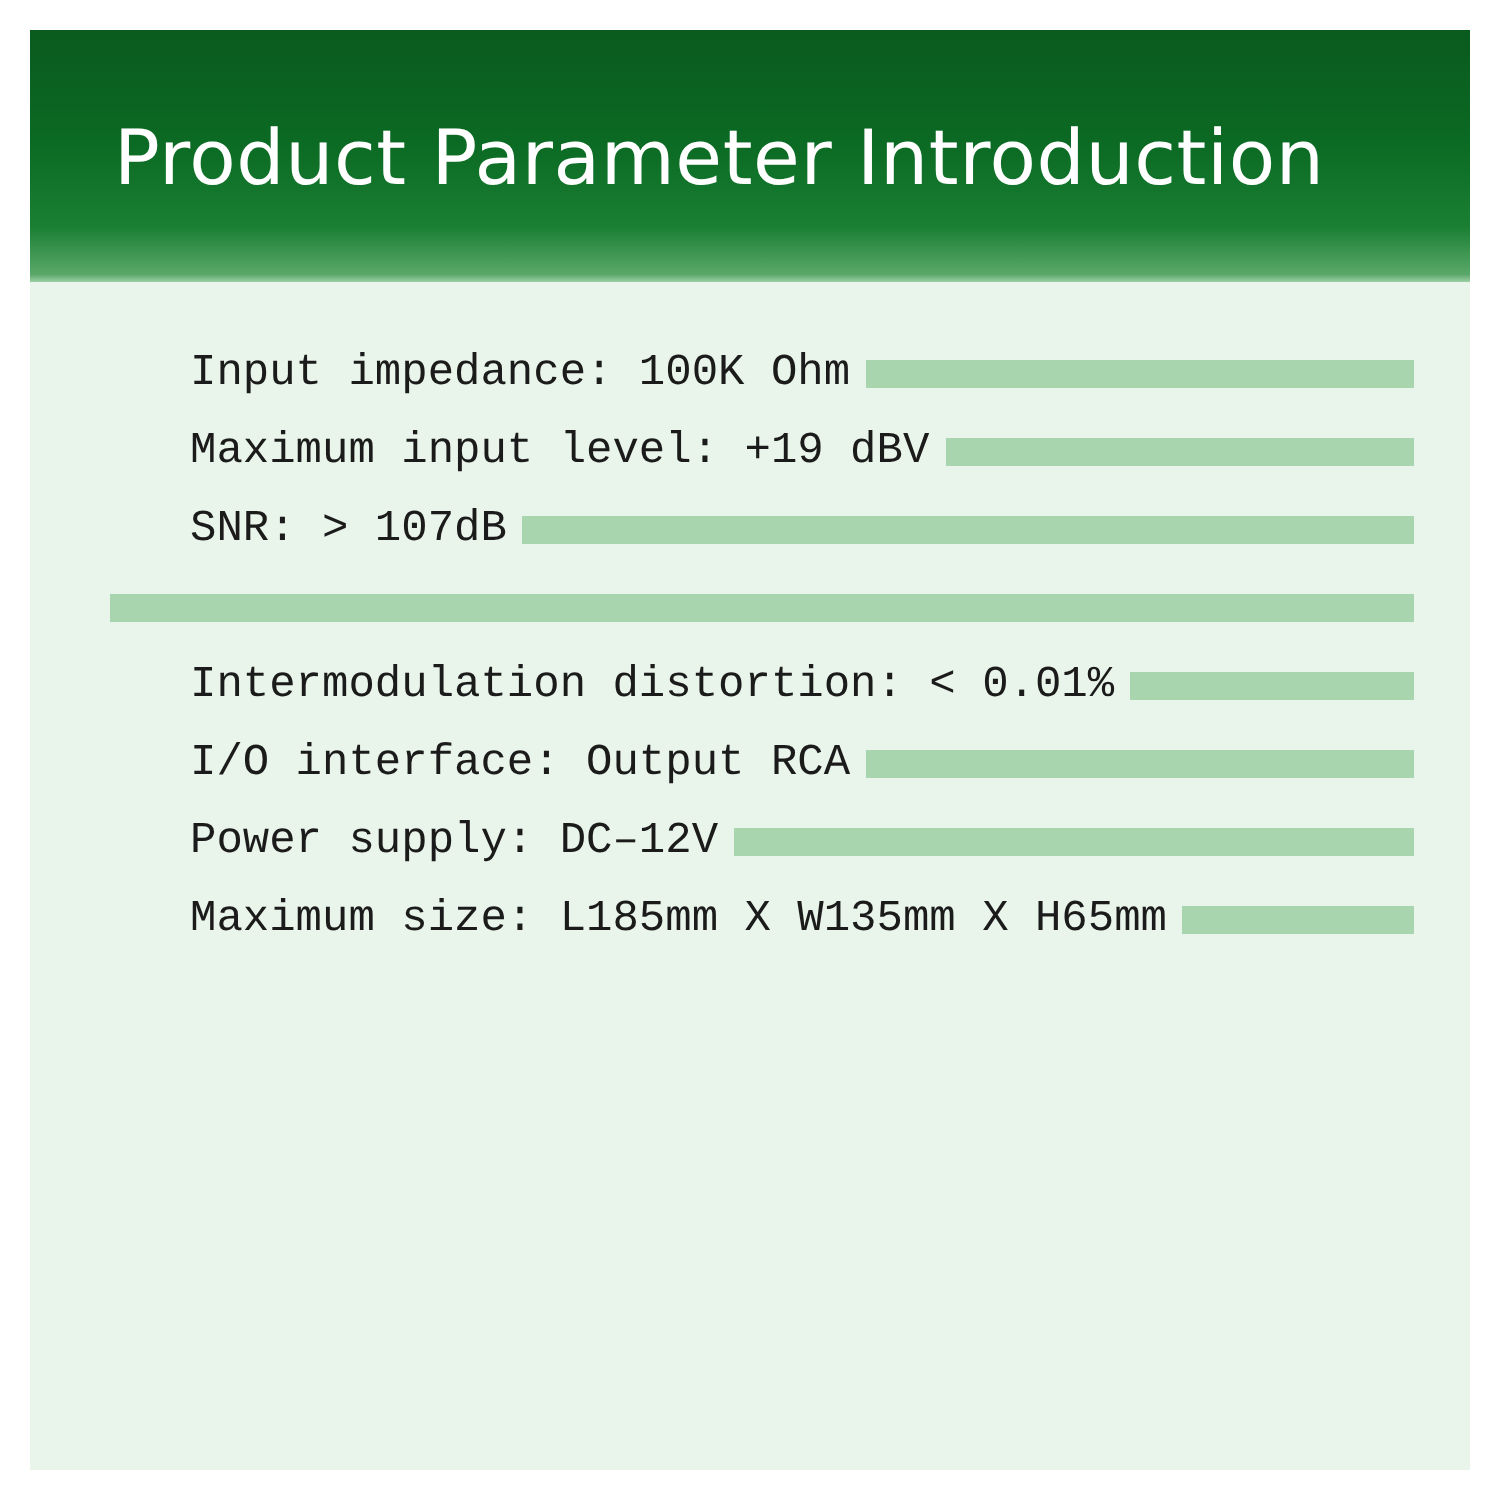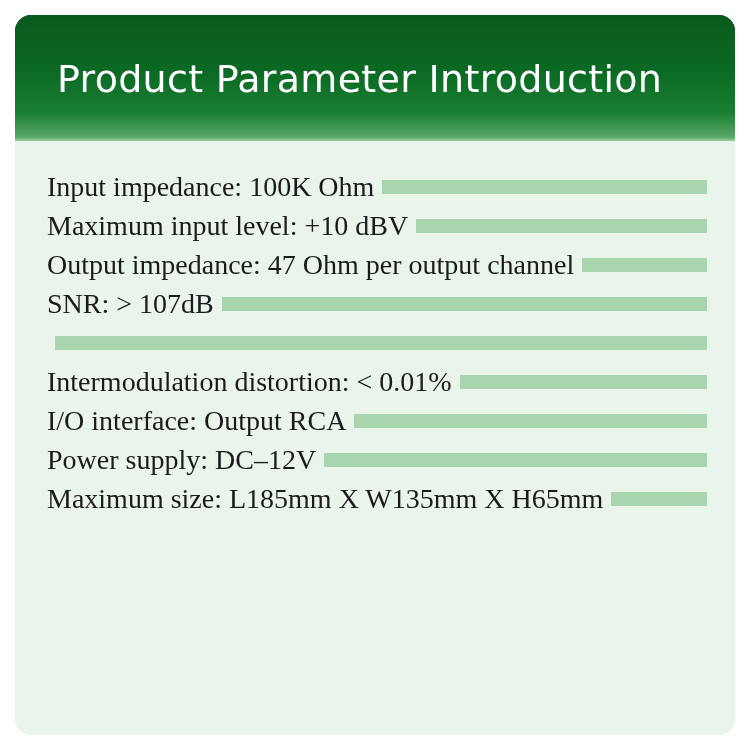--- a/index.html
+++ b/index.html
@@ -25,21 +25,20 @@
   
   .frame {
     position: absolute;
     left: 15px;
     top: 15px;
     width: 720px;
     height: 720px;
     background: #e9f5ea;
     box-sizing: border-box;
     overflow: hidden;
-    border-radius: 16px;
   }
 
   
   .header {
     position: absolute;
     left: 0;
     top: 0;
     width: 720px;
     height: 126px;
     background: linear-gradient(180deg, #0a5a1e 0%, #0b6a23 45%, #1a7f33 78%, #5aa869 97%, #9ccfa5 100%);
@@ -75,25 +74,26 @@
     height: 39px;
     display: flex;
     align-items: center;
     padding-left: 32px;
     padding-right: 28px;
     box-sizing: border-box;
   }
 
   .spec-text {
     color: #1b1b1b;
-    font-size: 28px;
+    font-size: 22px;
     font-weight: 400;
     white-space: nowrap;
     line-height: 1;
-    font-family: Liberation Serif, serif;
+    font-family: Liberation Mono, monospace;
+    margin-left: 48px;
   }
 
   .spec-bar {
     flex: 1 1 auto;
     height: 14px;
     margin-left: 8px;
     background: #a8d5ad;
     min-width: 0;
   }
 
@@ -117,28 +117,24 @@
     </div>
 
     <div class="spec-list">
 
       <div class="spec-row">
         <span class="spec-text">Input impedance: 100K Ohm</span>
         <span class="spec-bar"></span>
       </div>
 
       <div class="spec-row">
-        <span class="spec-text">Maximum input level: +10 dBV</span>
+        <span class="spec-text">Maximum input level: +19 dBV</span>
         <span class="spec-bar"></span>
       </div>
 
-      <div class="spec-row">
-        <span class="spec-text">Output impedance: 47 Ohm per output channel</span>
-        <span class="spec-bar"></span>
-      </div>
 
 
       <div class="spec-row">
         <span class="spec-text">SNR: &gt; 107dB</span>
         <span class="spec-bar"></span>
       </div>
 
       <div class="spec-row">
         <span class="spec-bar"></span>
       </div>

